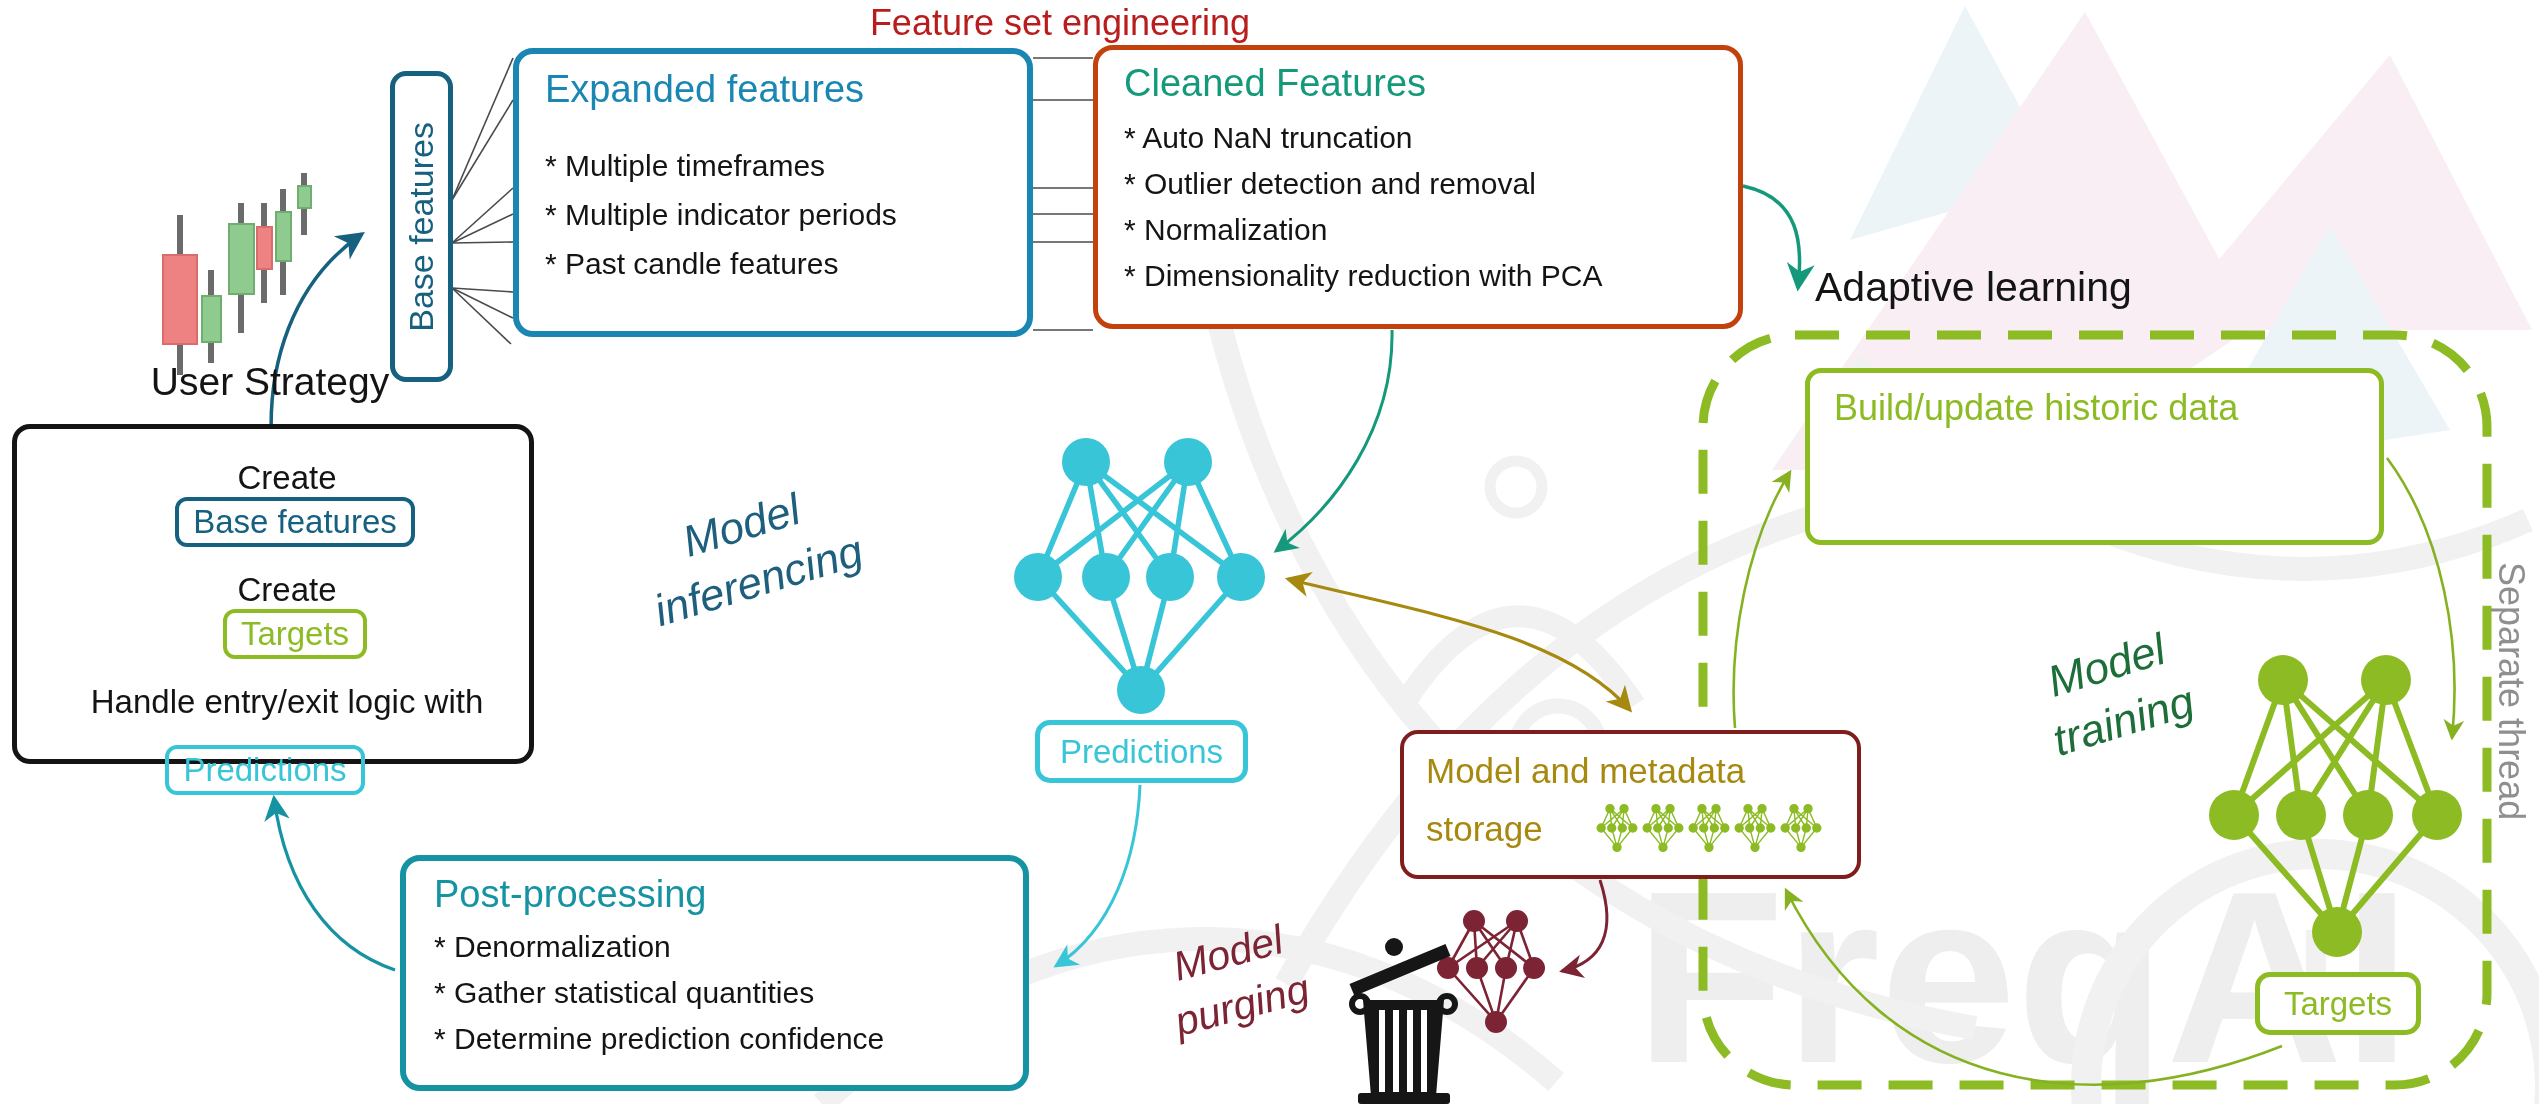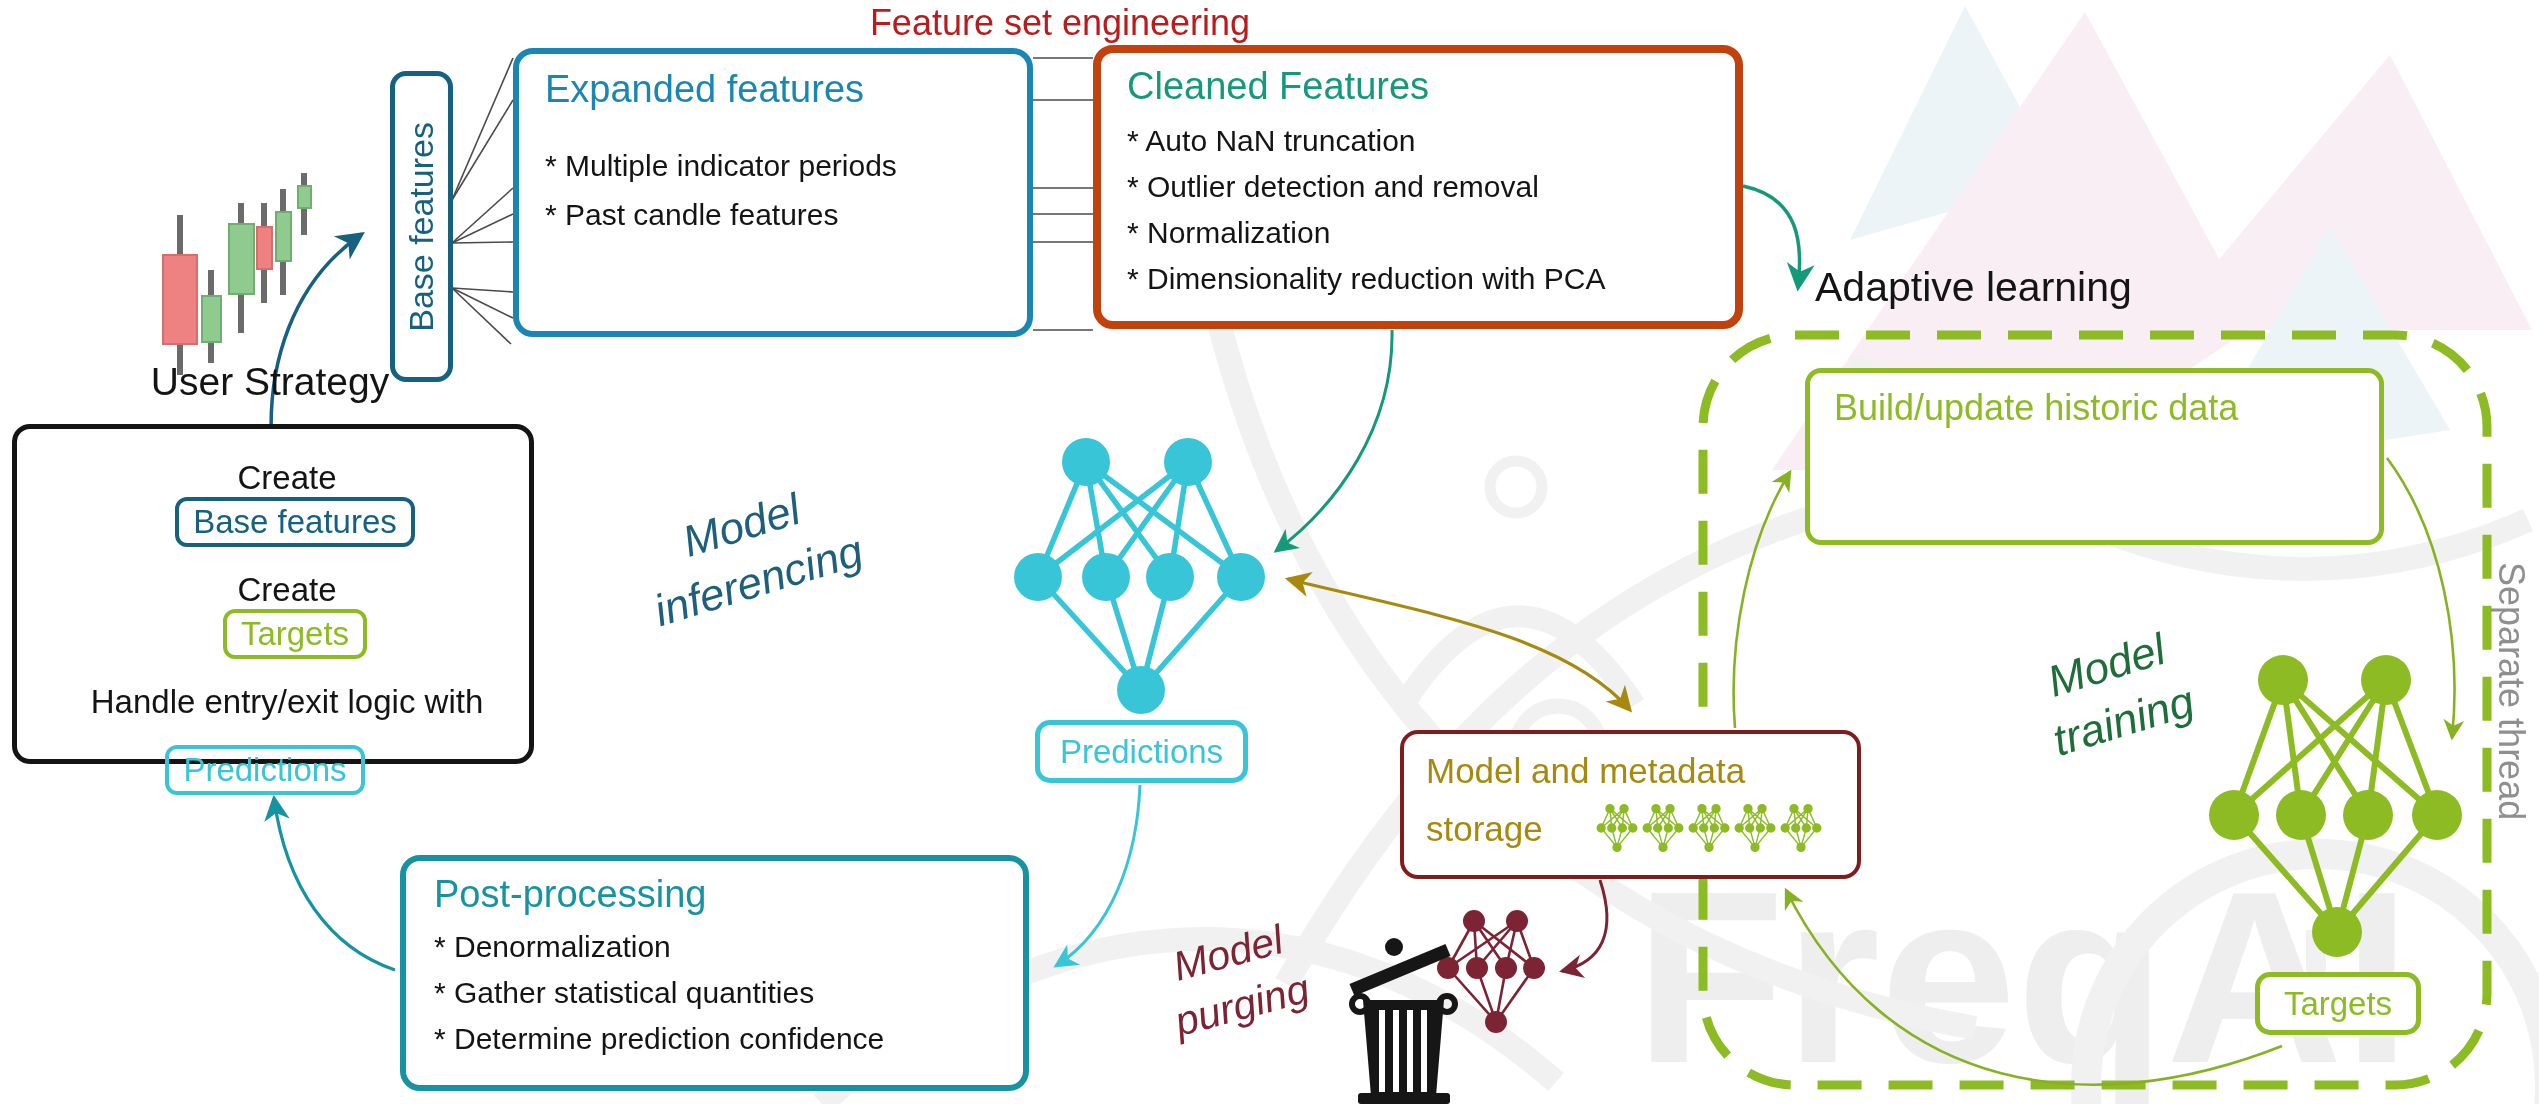--- a/index.html
+++ b/index.html
@@ -6,21 +6,21 @@
   #stage{position:relative;width:2539px;height:1104px;background:#ffffff;overflow:hidden;
          font-family:"Liberation Sans",sans-serif;color:#141414;}
   #gfx{position:absolute;left:0;top:0;z-index:1;}
   .panel{position:absolute;background:#fff;box-sizing:border-box;z-index:2;}
   .lbl{position:absolute;z-index:3;}
   ul.items{list-style:none;margin:0;padding:0;color:#141414;}
   
   #box-expanded{left:513px;top:48px;width:520px;height:289px;border:6px solid #1a86b3;border-radius:20px;padding:14px 0 0 26px;}
   #box-expanded .title{font-size:38px;color:#1a86b3;}
   #box-expanded ul{margin-top:30px;font-size:30px;line-height:49px;}
-  #box-cleaned{left:1093px;top:45px;width:650px;height:284px;border:8px solid #c2410c;border-radius:20px;padding:12px 0 0 26px;}
+  #box-cleaned{left:1093px;top:45px;width:650px;height:284px;border:5px solid #c2410c;border-radius:20px;padding:12px 0 0 26px;}
   #box-cleaned .title{font-size:38px;color:#14997a;}
   #box-cleaned ul{margin-top:10px;font-size:30px;line-height:46px;}
   #box-base{left:390px;top:71px;width:63px;height:311px;border:5px solid #15617f;border-radius:16px;
             display:flex;align-items:center;justify-content:center;}
   #box-base span{writing-mode:vertical-rl;transform:rotate(180deg);font-size:34px;color:#15617f;white-space:nowrap;}
   #box-user{left:12px;top:424px;width:522px;height:340px;border:5px solid #141414;border-radius:18px;
             padding:30px 0 0 28px;font-size:33px;}
   .urow{margin-bottom:24px;display:flex;align-items:center;flex-direction:column;}
   .chip{display:inline-block;border:4px solid;border-radius:12px;padding:2px 14px;margin-left:16px;white-space:nowrap;}
   .chip-base{color:#15617f;border-color:#15617f;}
@@ -228,20 +228,21 @@
     <div>purging</div>
   </div>
 
   <div class="panel" id="box-base">
     <span>Base features</span>
   </div>
 
   <div class="panel" id="box-expanded">
     <div class="title">Expanded features</div>
     <ul class="items">
+      <li>* Multiple timeframes</li>
       <li>* Multiple indicator periods</li>
       <li>* Past candle features</li>
     </ul>
   </div>
 
   <div class="panel" id="box-cleaned">
     <div class="title">Cleaned Features</div>
     <ul class="items">
       <li>* Auto NaN truncation</li>
       <li>* Outlier detection and removal</li>

